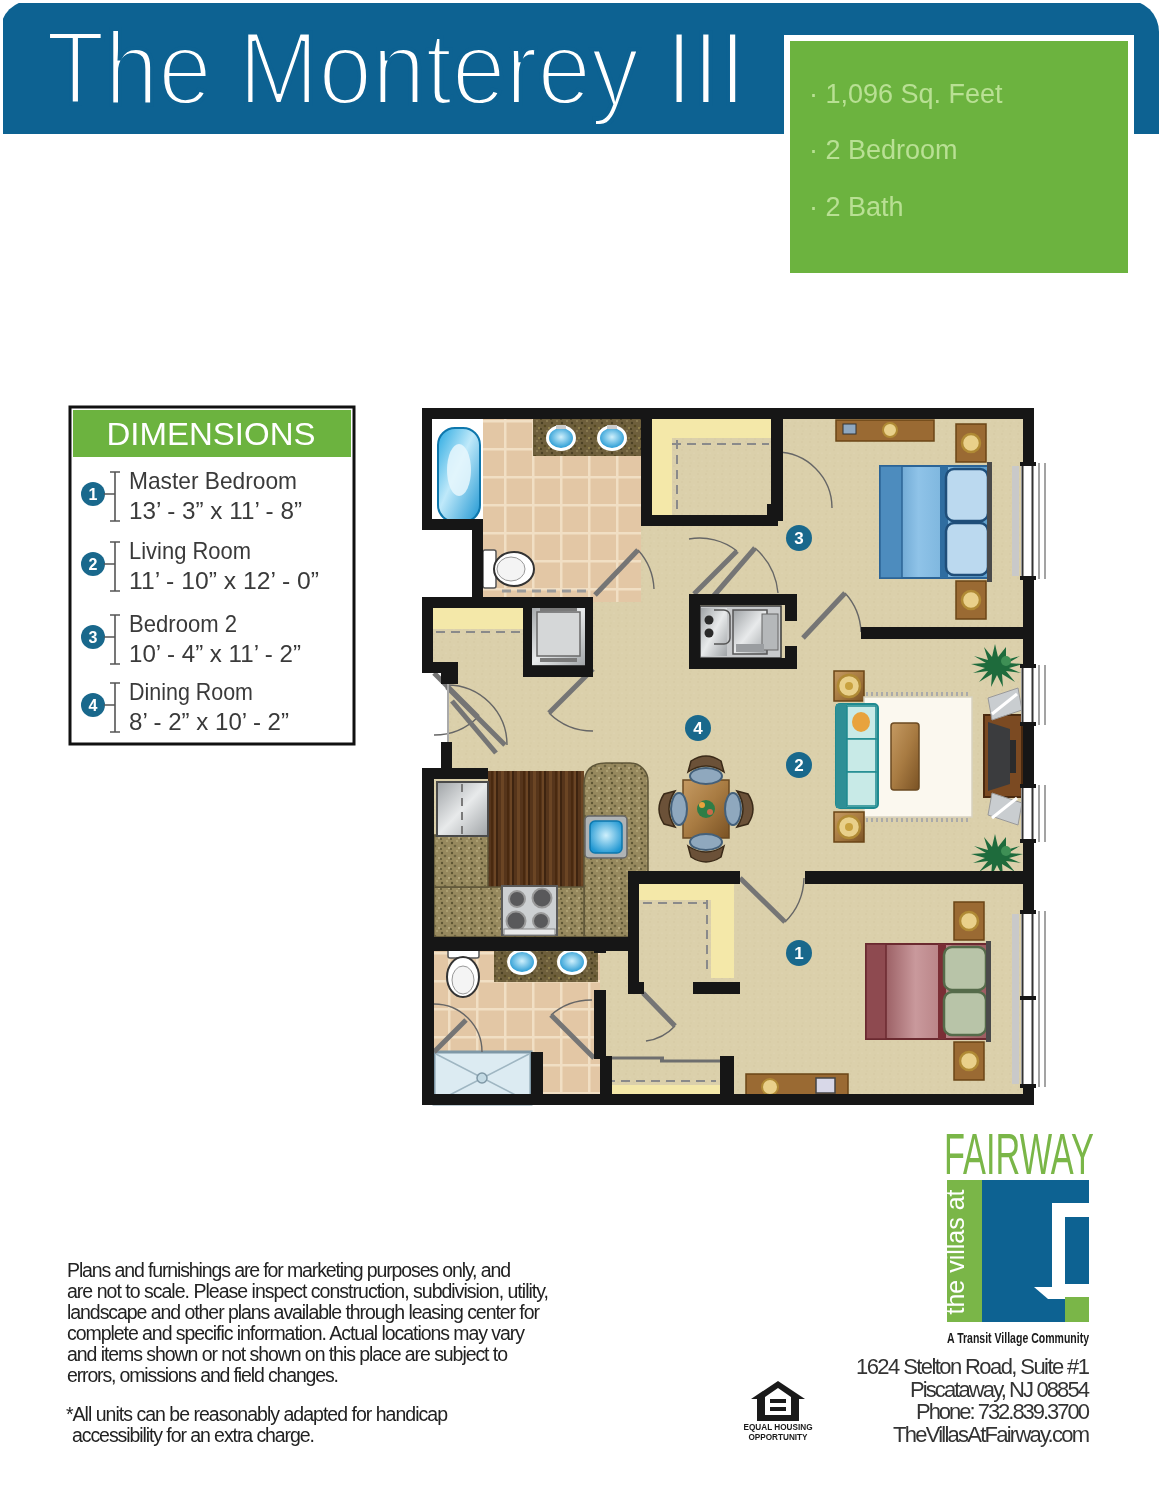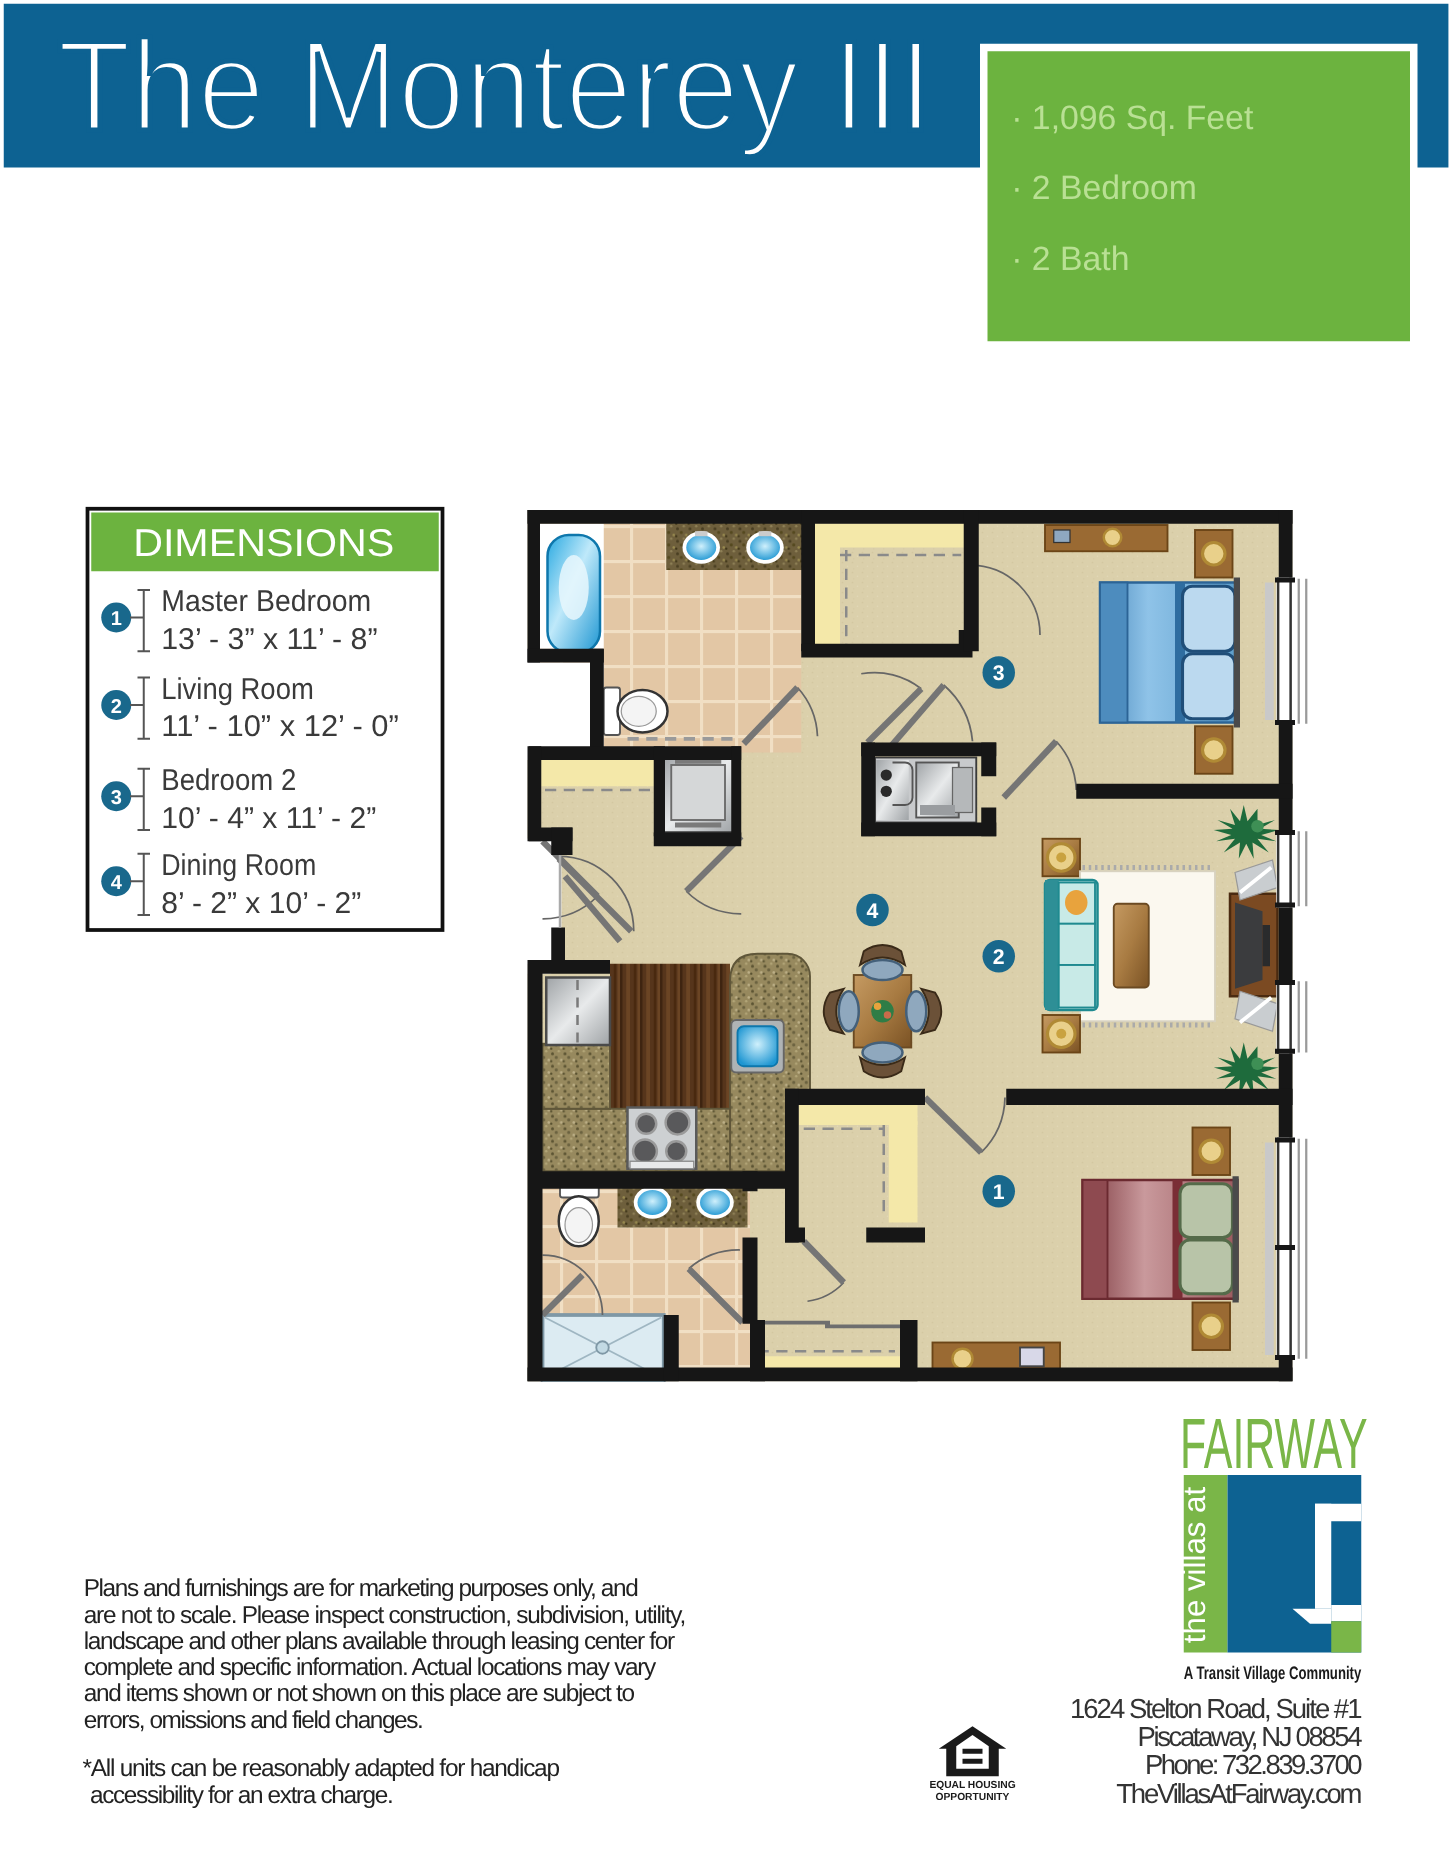--- a/index.html
+++ b/index.html
@@ -1,17 +1,17 @@
 <!DOCTYPE html>
 <html><head>
 <meta charset="utf-8">
 <style>
   html,body{margin:0;padding:0;background:#fff;}
   #page{position:relative;width:1159px;height:1499px;background:#fff;overflow:hidden;
-        font-family:"Liberation Sans",sans-serif;}
+        font-family:"Liberation Sans",sans-serif;border-radius:32px;}
   svg text{font-family:"Liberation Sans",sans-serif;}
 </style>
 </head>
 <body>
 <div id="page">
 <svg width="1159" height="1499" viewBox="0 0 1159 1499">
 <defs>
   <pattern id="tile" width="28" height="28" patternUnits="userSpaceOnUse">
     <rect width="28" height="28" fill="#E3C7A5"></rect>
     <rect width="28" height="2.5" fill="#F1DFC4"></rect>

